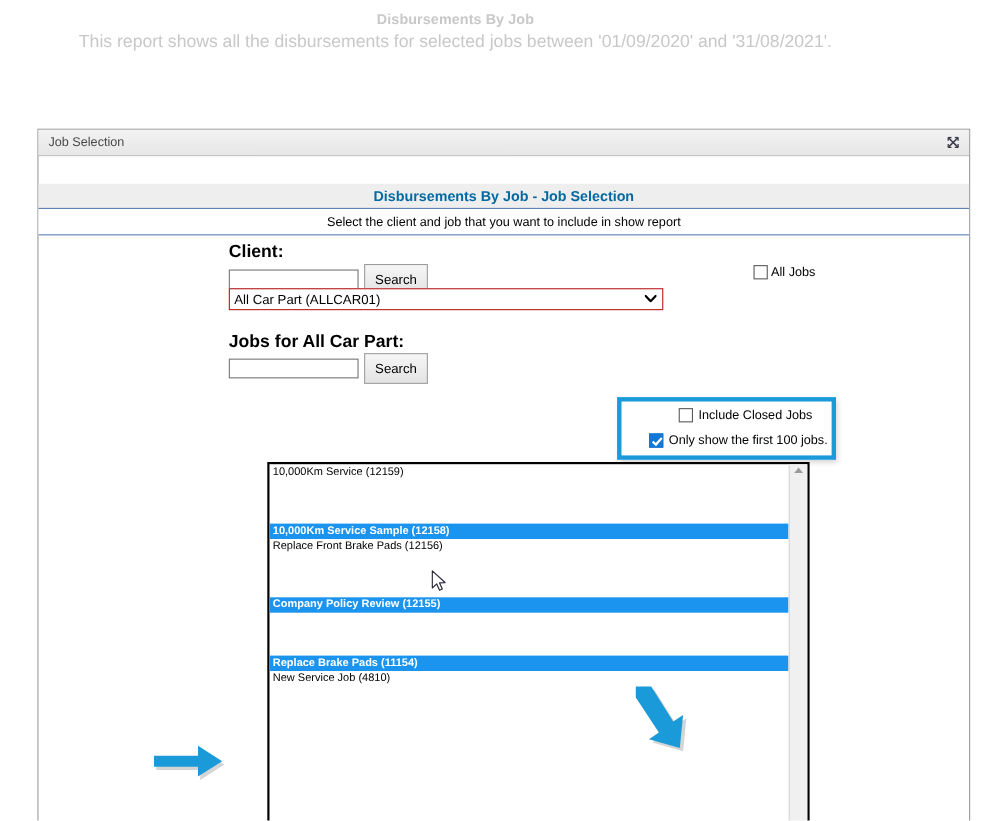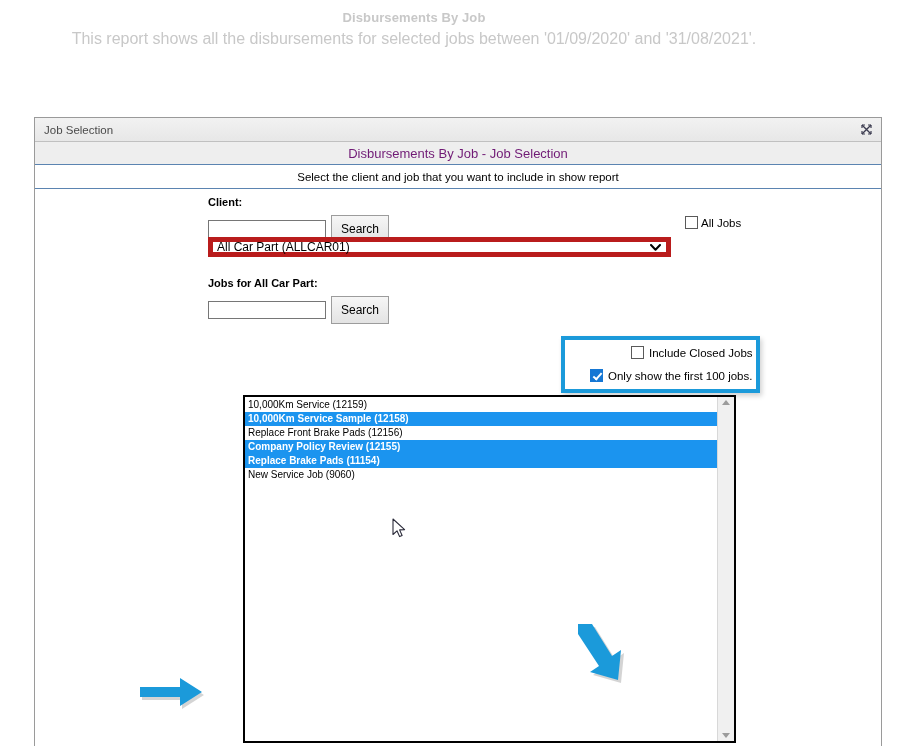--- a/index.html
+++ b/index.html
@@ -74,22 +74,23 @@
   }
 
   .dialog-banner {
     height: 22px;
     background: #eeeeee;
     border-bottom: 1px solid #5b84b1;
     display: flex;
     align-items: center;
     justify-content: center;
     font-size: 13px;
-    font-weight: normal;
-    color: #701a75;
+    font-weight: bold;
+    color: #0369a1;
+    margin-top: 25px;
   }
   .dialog-instruction {
     height: 23px;
     background: #ffffff;
     border-bottom: 1px solid #5b84b1;
     display: flex;
     align-items: center;
     justify-content: center;
     font-size: 11.5px;
   }
@@ -102,21 +103,21 @@
 
   
   .form-area {
     position: absolute;
     left: 173px;
     top: 0;
     width: 540px;
   }
 
   .field-label {
-    font-size: 11px;
+    font-size: 16px;
     font-weight: bold;
     margin: 0;
     padding: 0;
   }
   .label-client { position: absolute; left: 0; top: 7px; }
   .label-jobs   { position: absolute; left: 0; top: 88px; }
 
   .txt {
     border: 1px solid #767676;
     background: #ffffff;
@@ -177,24 +178,24 @@
     height: 7px;
     border: solid #ffffff;
     border-width: 0 2px 2px 0;
     transform: rotate(42deg);
   }
 
   .ddl {
     position: absolute;
     left: 0;
     top: 48px;
-    width: 463px;
+    width: 395px;
     height: 20px;
     box-sizing: border-box;
-    border: 5px solid #b91c1c;
+    border: 1px solid #b91c1c;
     background: #ffffff;
     font-size: 12px;
     display: flex;
     align-items: center;
     padding: 0 4px;
     cursor: pointer;
   }
   .ddl-text { flex: 1; }
   .ddl-arrow {
     width: 14px;
@@ -215,21 +216,21 @@
     background: #ffffff;
     box-sizing: border-box;
     box-shadow: 2px 3px 5px rgba(0,0,0,.18);
   }
   .annot-row {
     display: flex;
     align-items: center;
     gap: 5px;
     font-size: 11.5px;
   }
-  .annot-row.r1 { position: absolute; left: 66px; top: 6px; }
+  .annot-row.r1 { position: absolute; left: 52px; top: 6px; }
   .annot-row.r2 { position: absolute; left: 25px; top: 29px; }
 
   
   .listbox {
     position: absolute;
     left: 35px;
     top: 206px;
     width: 493px;
     height: 348px;
     border: 2px solid #000000;
@@ -248,20 +249,21 @@
     line-height: 14px;
     font-size: 10px;
     padding-left: 3px;
     white-space: nowrap;
     cursor: pointer;
   }
   .list-item.selected {
     background: #1b94ef;
     color: #ffffff;
     font-weight: bold;
+    margin-top: 39px;
   }
 
   .vscroll {
     width: 16px;
     background: #f0f0f0;
     border-left: 1px solid #d8d8d8;
     display: flex;
     flex-direction: column;
     justify-content: space-between;
     align-items: center;
@@ -349,21 +351,21 @@
         </div>
       </div>
 
       <div class="listbox">
         <div class="list-items" id="job-list">
             <div class="list-item">10,000Km Service (12159)</div>
             <div class="list-item selected">10,000Km Service Sample (12158)</div>
             <div class="list-item">Replace Front Brake Pads (12156)</div>
             <div class="list-item selected">Company Policy Review (12155)</div>
             <div class="list-item selected">Replace Brake Pads (11154)</div>
-            <div class="list-item">New Service Job (9060)</div>
+            <div class="list-item">New Service Job (4810)</div>
           </div>
         <div class="vscroll">
           <span class="scroll-arrow up"></span>
           <span class="scroll-arrow down"></span>
         </div>
       </div>
 
     </div>
   </div>
 </div>

